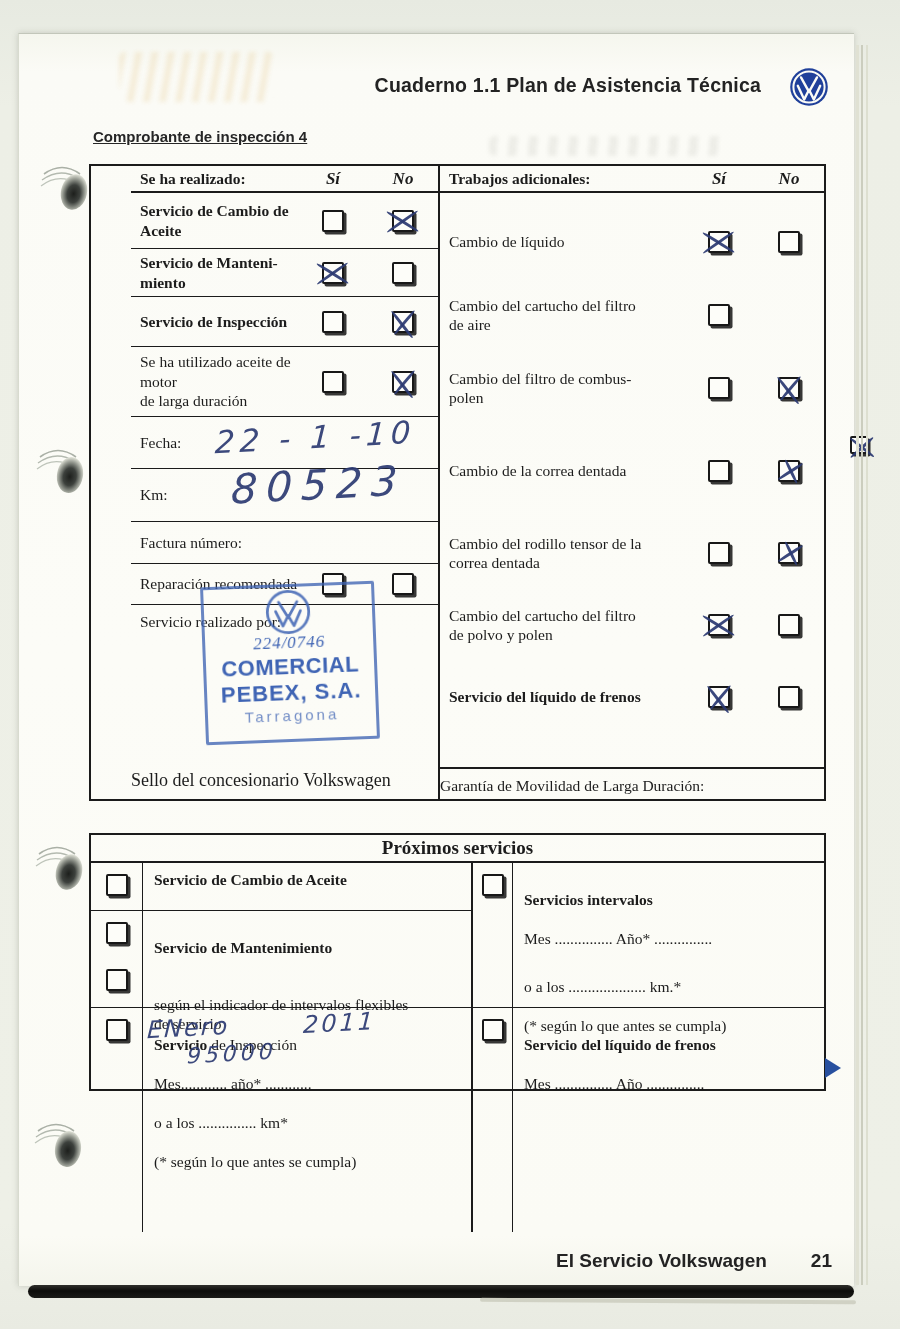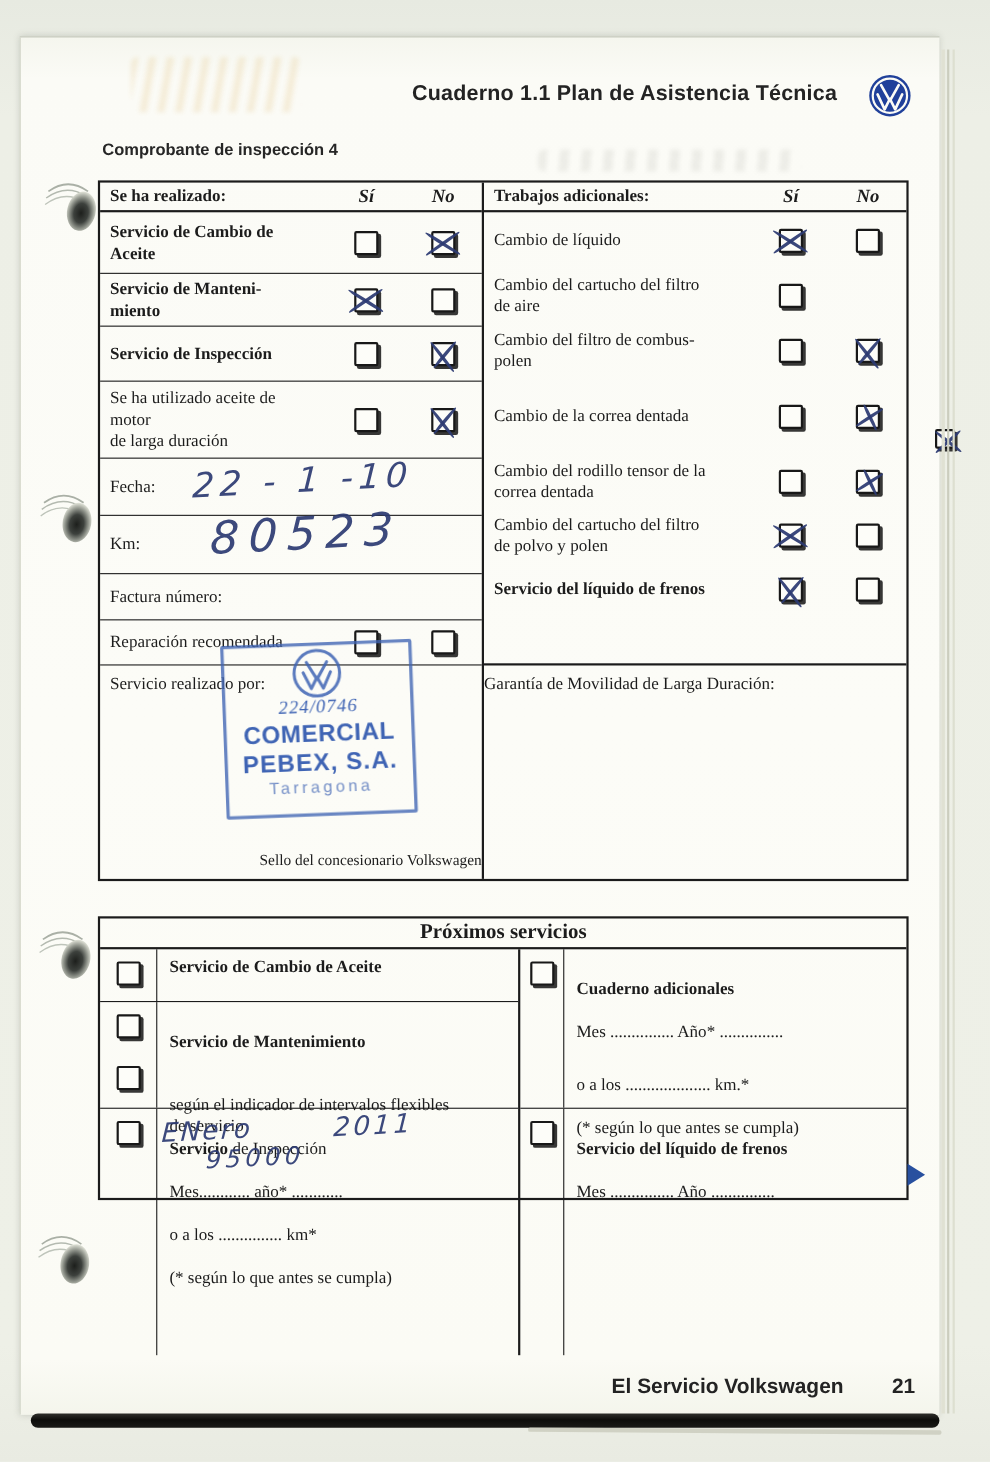--- a/index.html
+++ b/index.html
@@ -13,38 +13,38 @@
     background:linear-gradient(180deg,#f5f6ee 0%,#fbfbf6 3%,#fcfcf7 50%,#fbfbf5 96%,#f4f5ec 100%);
     border-top:1px solid #c2c6ba;border-left:1px solid #d8dbcf;
     box-shadow:0 0 6px rgba(90,95,85,.25);
   }
   
   .hdr{position:absolute;left:0;top:40px;width:742px;text-align:right;
     font-family:"Liberation Sans","DejaVu Sans",sans-serif;font-weight:bold;
     font-size:19.5px;letter-spacing:.2px;color:#232323;}
   .vwlogo{position:absolute;left:770px;top:33px;width:40px;height:40px;}
   .sect{position:absolute;left:74px;top:94px;
-    font-family:"Liberation Sans","DejaVu Sans",sans-serif;font-weight:bold;font-size:15px;color:#262626;}
+    font-family:"Liberation Sans","DejaVu Sans",sans-serif;font-weight:bold;font-size:15px;color:#262626;text-decoration:underline;}
   .footer{position:absolute;top:1216px;right:22px;display:flex;align-items:baseline;gap:44px;
     font-family:"Liberation Sans","DejaVu Sans",sans-serif;font-weight:bold;font-size:19px;color:#232323;}
   
   .t1{position:absolute;left:70px;top:130px;width:737px;height:637px;
     border:2px solid var(--border);box-sizing:border-box;display:flex;}
   .t1col{display:flex;flex-direction:column;box-sizing:border-box;}
-  .t1left{width:349px;border-right:2px solid var(--border);}
-  .t1right{flex:1;}
+  .t1left{width:349px;border-right:2px solid var(--border);padding-left:40px;}
+  .t1right{flex:1;gap:23px;}
   .thead{display:flex;align-items:center;height:25px;border-bottom:2px solid var(--border);flex:none;}
   .trow{display:flex;align-items:center;box-sizing:border-box;flex:none;position:relative;}
   .t1left .trow{border-bottom:1.5px solid var(--border);}
   .lbl{flex:1;padding-left:9px;font-size:15.5px;line-height:19.5px;white-space:pre-line;}
   .b{font-weight:bold;}
   .ccell{width:70px;display:flex;justify-content:center;align-items:center;flex:none;}
   .hb{font-weight:bold;font-size:17px;font-style:italic;}
   .bigbox{flex:1;position:relative;border-bottom:none!important;}
-  .sello{position:absolute;bottom:8px;left:0;width:100%;text-align:right;font-size:14px;}
+  .sello{position:absolute;bottom:8px;left:0;width:100%;text-align:left;font-size:18px;}
   .srvpor{position:absolute;top:8px;left:9px;font-size:15.5px;}
   .gartop{border-top:2px solid var(--border);height:196px;box-sizing:border-box;
     text-align:left;padding-top:8px;font-size:15.5px;}
   .spacer{flex:1;}
   
   .cb{position:relative;display:inline-block;width:18px;height:18px;border:2.5px solid #181818;
     border-radius:2px;background:#fdfdf9;box-shadow:2.5px 2.5px 0 rgba(20,20,20,.85);}
   .cb.checked::before,.cb.checked::after{content:"";position:absolute;left:-5px;top:8px;width:30px;height:3.2px;
     background:var(--ink);border-radius:40%;opacity:.93;}
   .cb.checked::before{transform:rotate(38deg);}
@@ -345,21 +345,21 @@
           </div>
         </div>
       </div>
 
       <div class="pright">
         <div class="prow pbb" style="height:145px">
           <div class="pcb">
               <span class="cb"></span>
             </div>
           <div class="ptxt">
-            <span class="b">Cuaderno adicionales</span>
+            <span class="b">Servicios intervalos</span>
             <br><span>Mes ............... Año* ...............</span>
             <div class="gapline"></div>
             <span>o a los .................... km.*</span>
             <br><span>(* según lo que antes se cumpla)</span>
           </div>
         </div>
         <div class="prow pgrow">
           <div class="pcb">
               <span class="cb"></span>
             </div>

